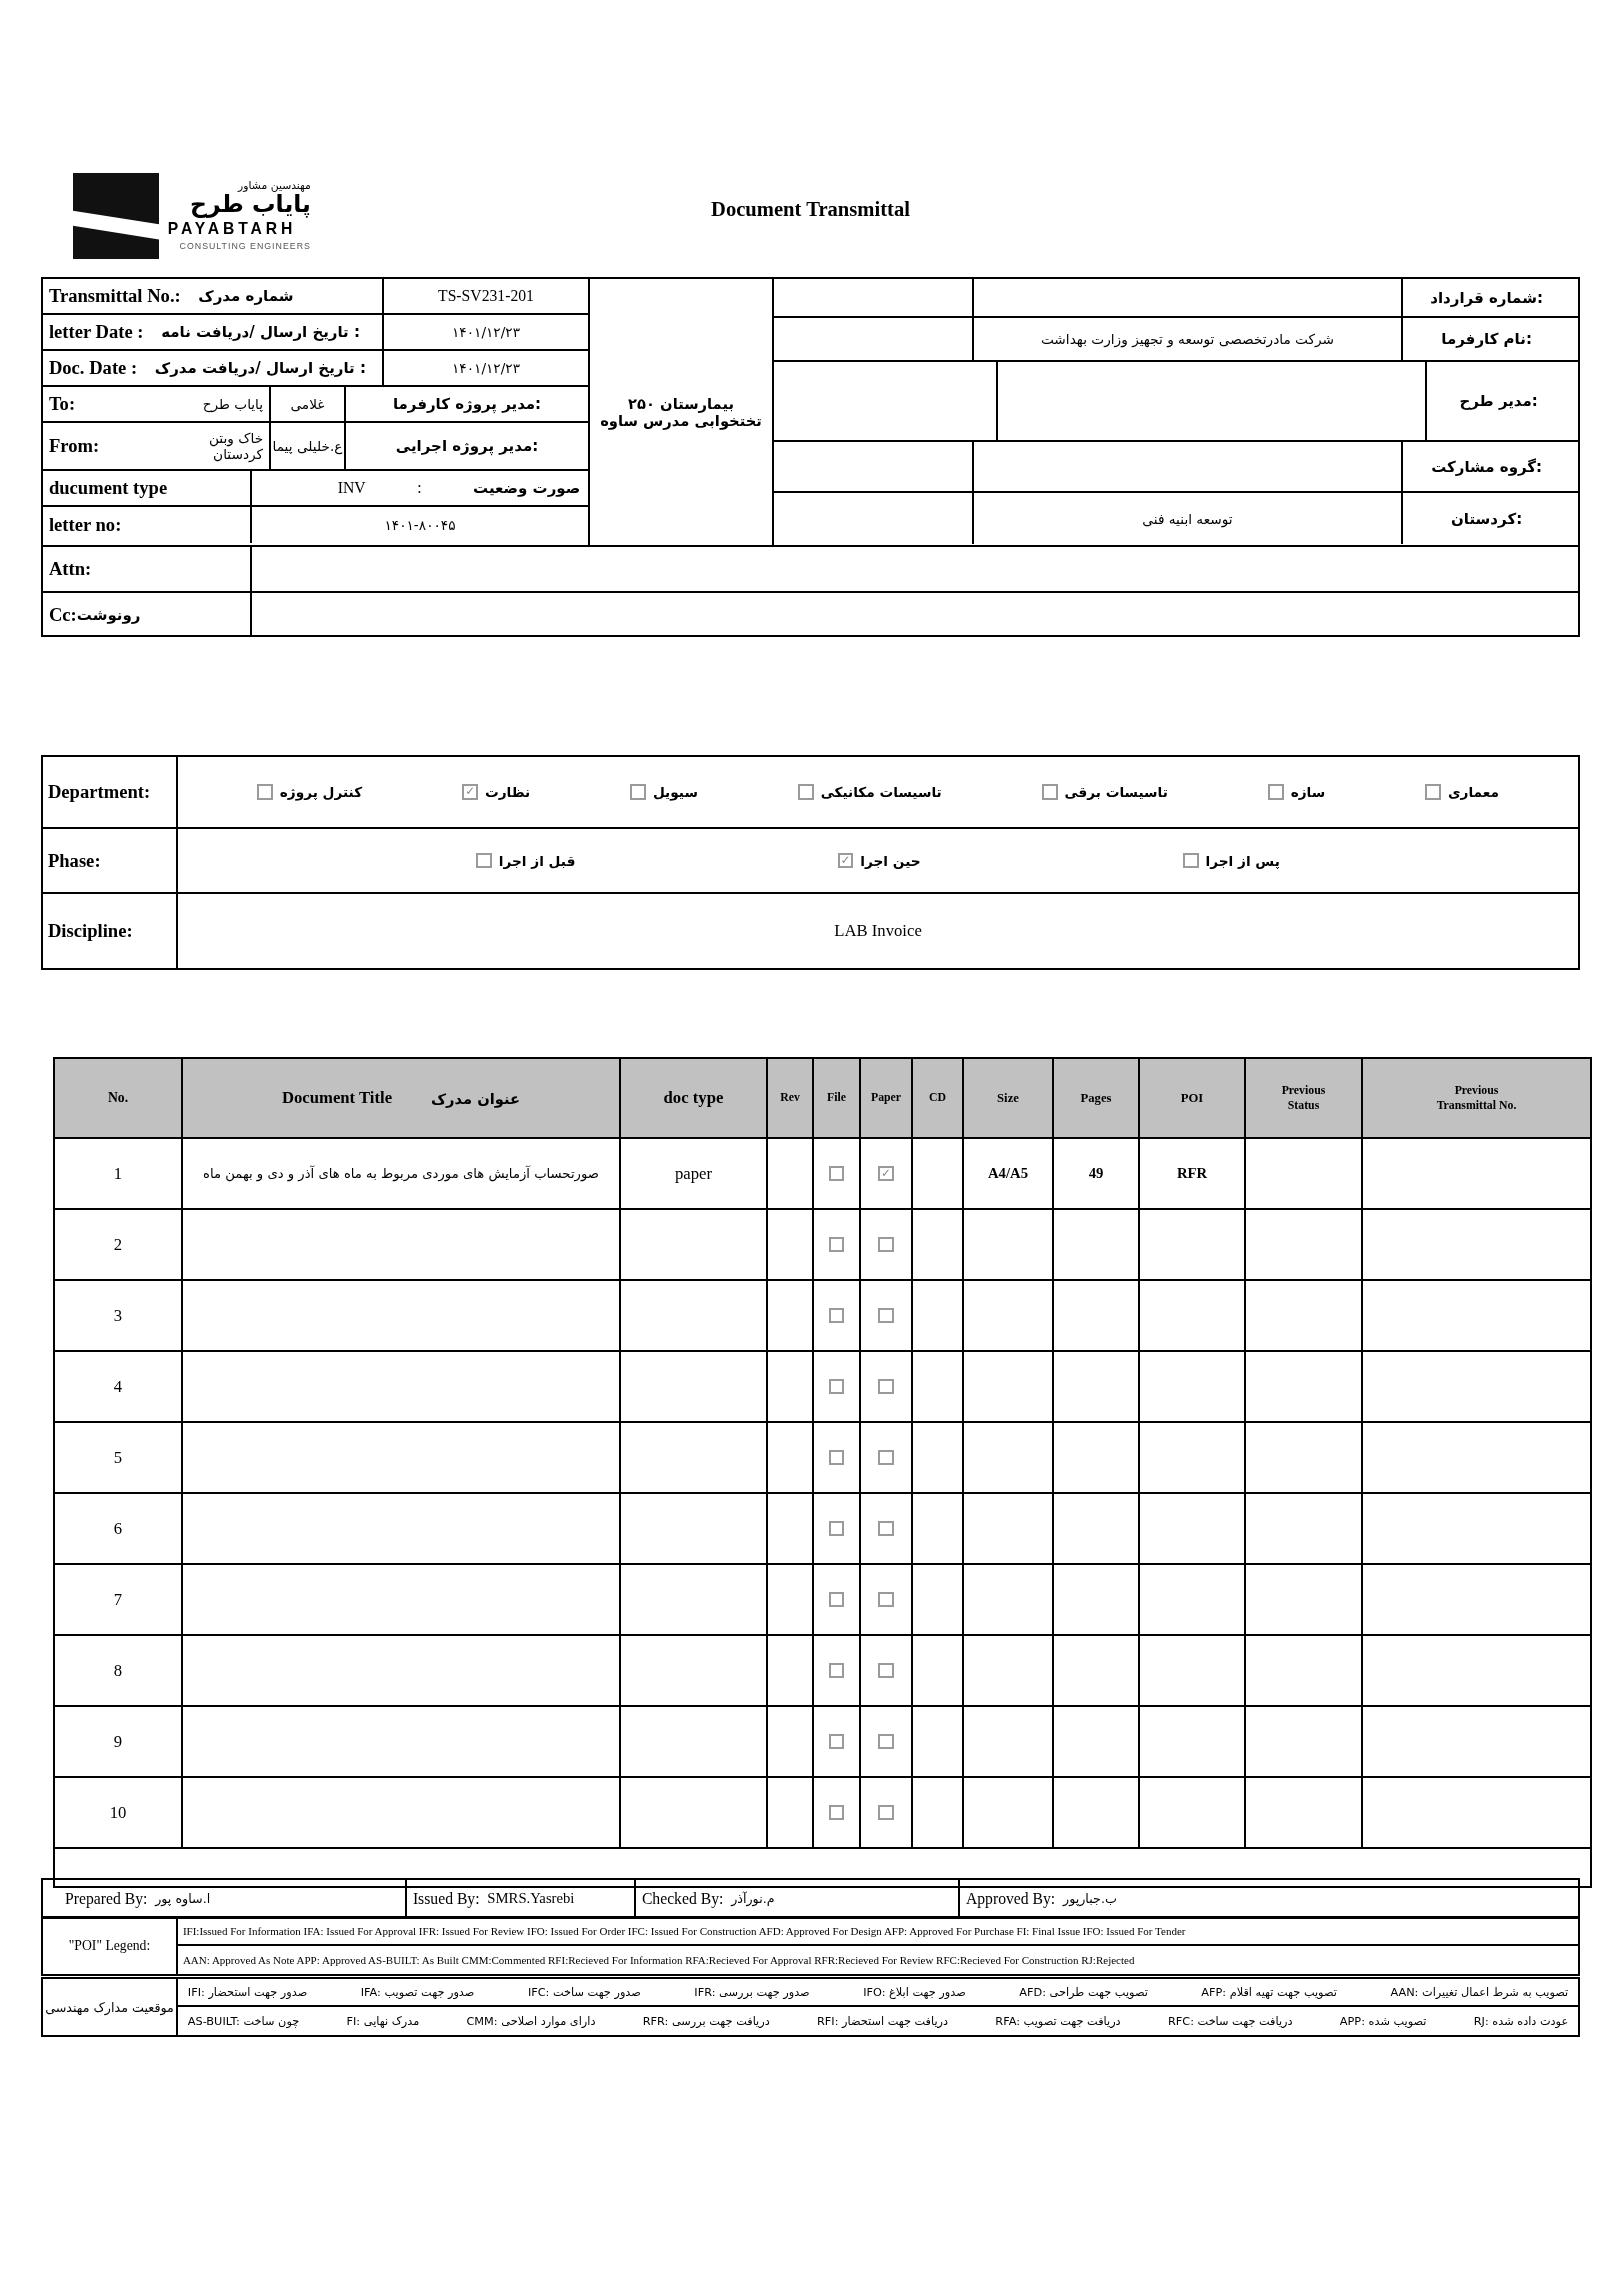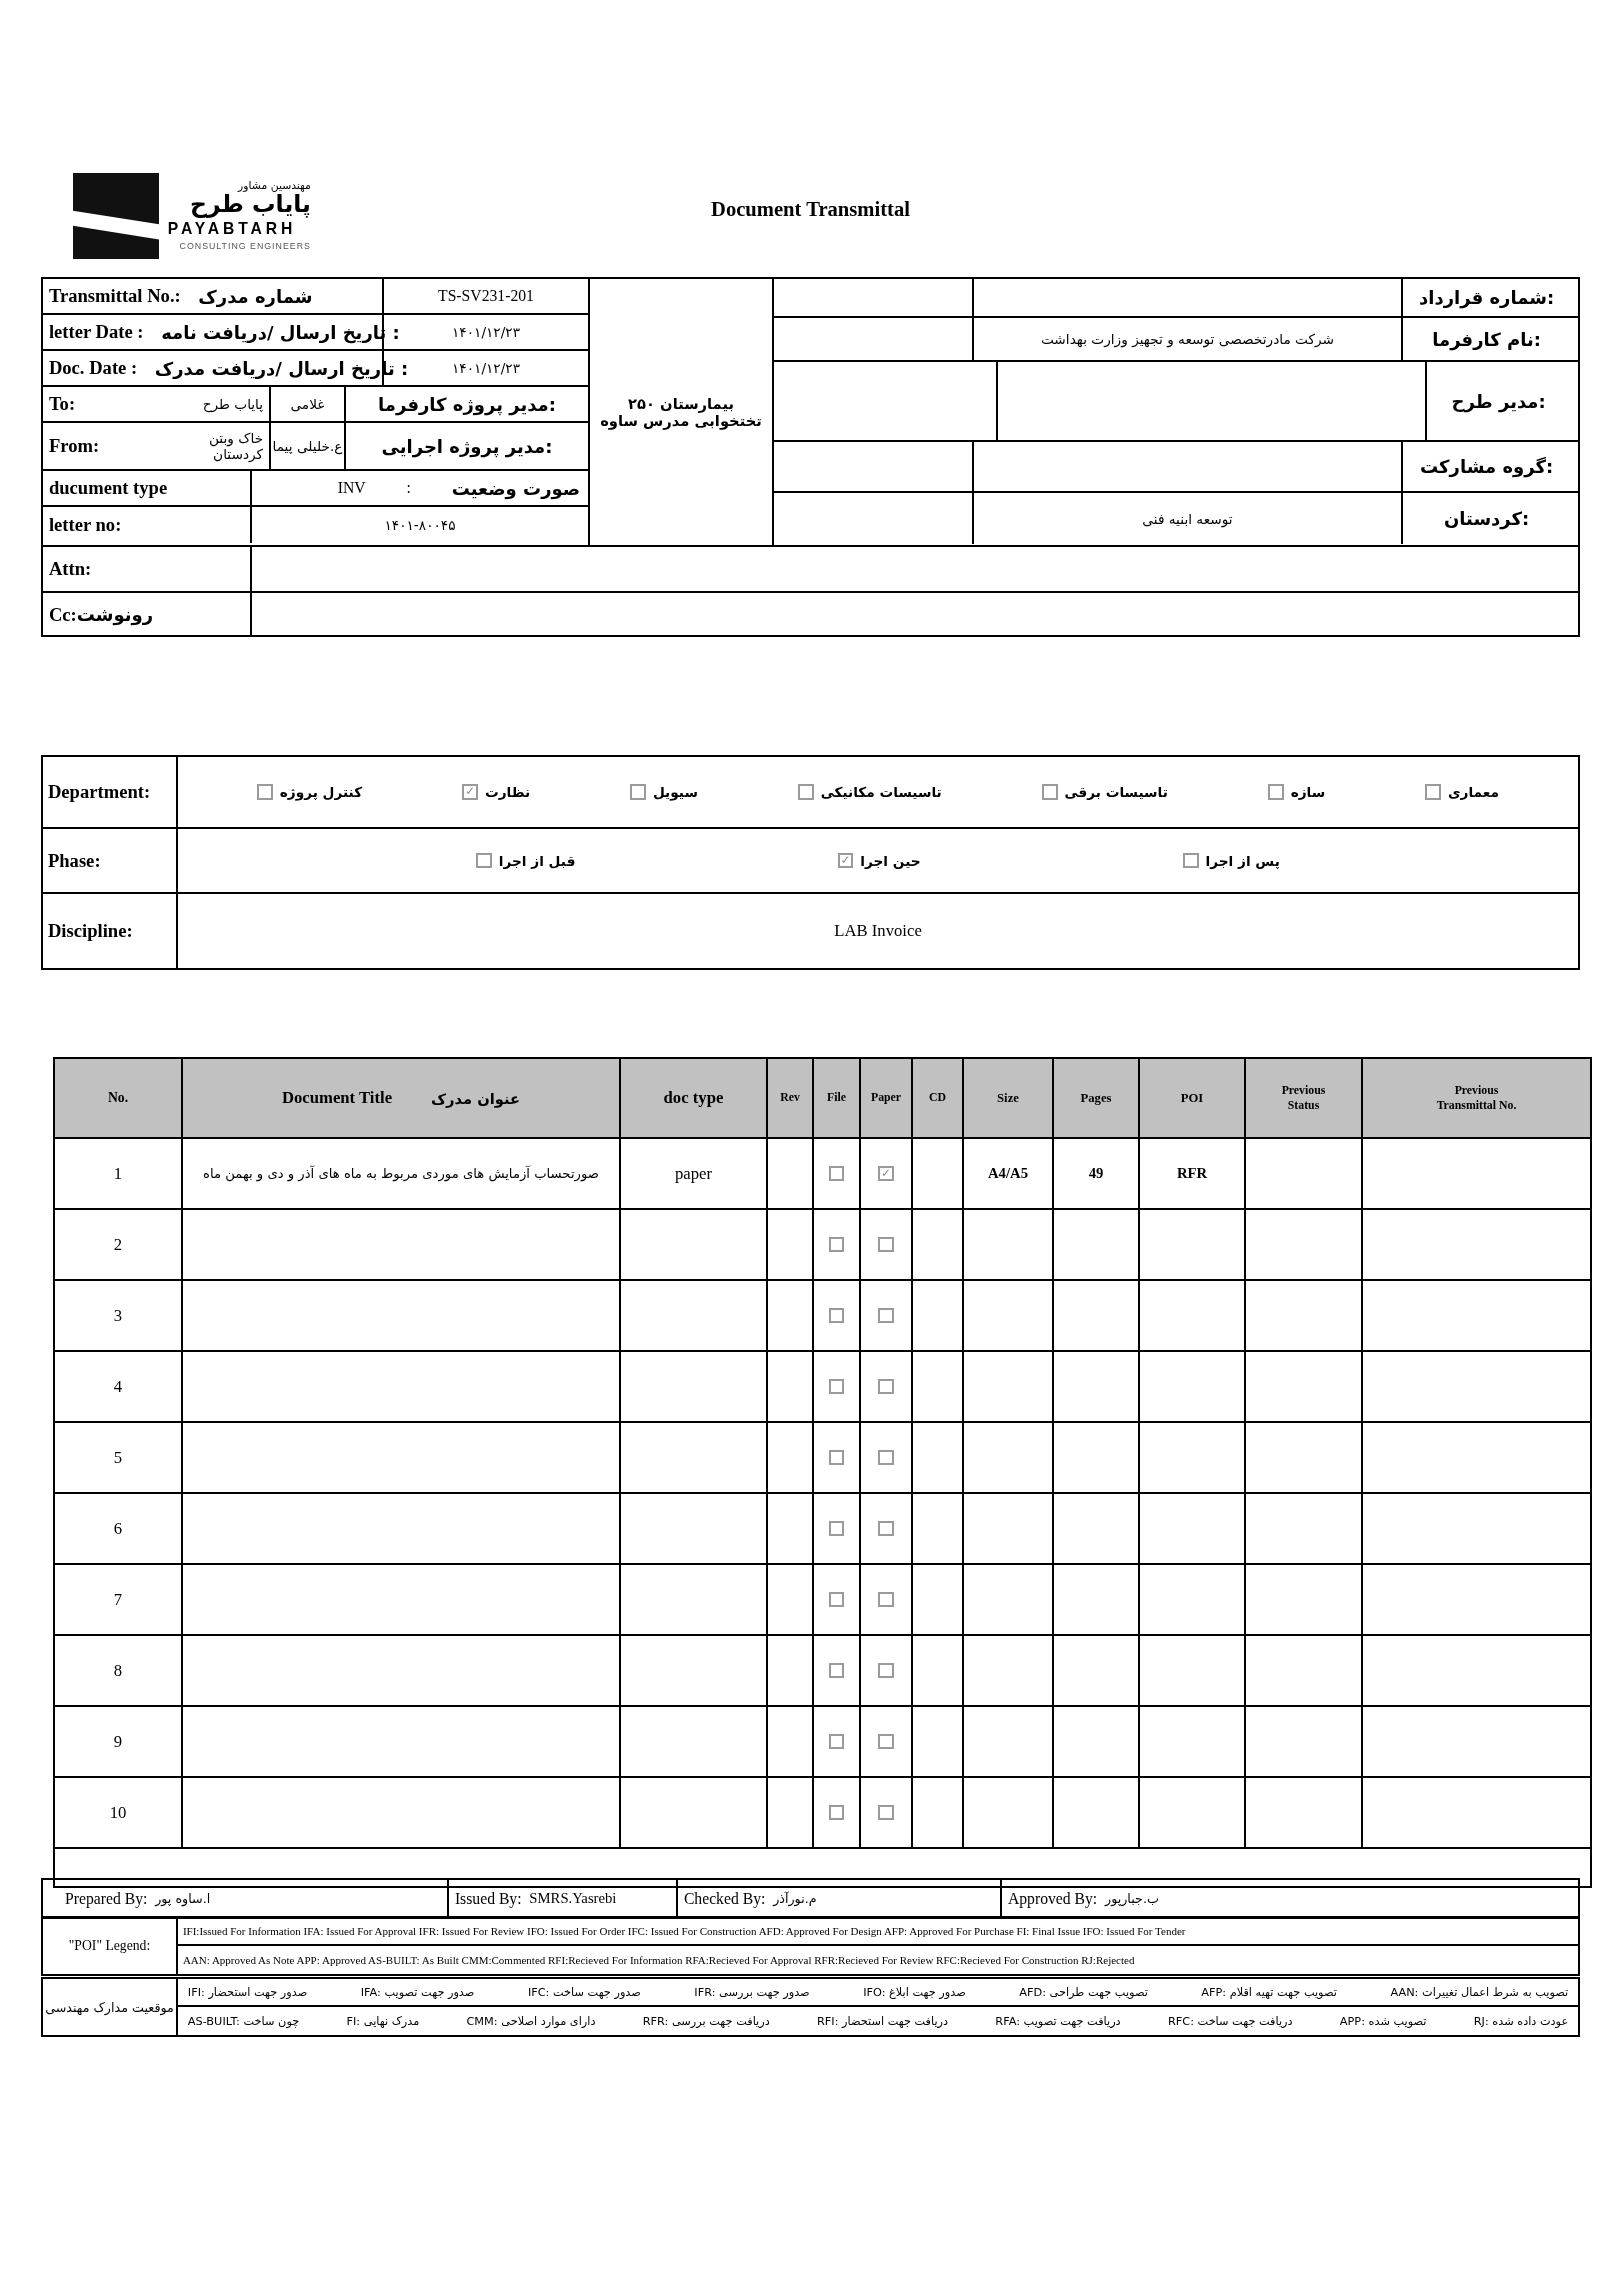--- a/index.html
+++ b/index.html
@@ -22,21 +22,21 @@
   .fa{font-family:"DejaVu Sans",sans-serif;}
 
   
   .top-table{position:absolute;left:41px;top:277px;width:1539px;height:360px;border:2.9px solid #000;box-sizing:border-box;}
   .tt-main{display:flex;height:266px;}
   .tt-left{width:547px;box-sizing:border-box;border-right:2px solid #000;display:flex;flex-direction:column;}
   .tt-row{display:flex;box-sizing:border-box;border-bottom:2px solid #000;}
   .tt-lbl{width:341px;box-sizing:border-box;border-right:2px solid #000;display:flex;align-items:center;gap:17.6px;padding:0 5.9px;}
   .tt-val{flex:1;display:flex;align-items:center;justify-content:center;}
   .en-lbl{font-size:18.6px;font-weight:bold;white-space:nowrap;}
-  .fa-lbl{font-family:"DejaVu Sans",sans-serif;font-size:18px;font-weight:bold;white-space:nowrap;}
+  .fa-lbl{font-family:"DejaVu Sans",sans-serif;font-size:15px;font-weight:bold;white-space:nowrap;}
   .val-txt{font-size:15.7px;}
   .fa-val{font-family:"DejaVu Sans",sans-serif;font-size:13.7px;}
   .tt-c1{width:228px;box-sizing:border-box;border-right:2px solid #000;display:flex;align-items:center;justify-content:space-between;padding:0 5.9px;}
   .tt-c2{width:75px;box-sizing:border-box;border-right:2px solid #000;display:flex;align-items:center;justify-content:center;}
   .tt-c3{flex:1;display:flex;align-items:center;justify-content:center;}
   .tt-lbl2{width:209px;box-sizing:border-box;border-right:2px solid #000;display:flex;align-items:center;padding:0 5.9px;}
   .tt-val2{flex:1;display:flex;align-items:center;justify-content:space-between;padding:0 7.8px;}
   .tt-mid{width:184px;box-sizing:border-box;border-right:2px solid #000;display:flex;align-items:center;justify-content:center;text-align:center;padding:0 9.8px;}
   .tt-right{flex:1;display:flex;flex-direction:column;}
   .rt-row{display:flex;box-sizing:border-box;border-bottom:2px solid #000;}
@@ -77,21 +77,21 @@
   .cell-txt{font-size:16.7px;}
   .cell-b{font-size:14.7px;font-weight:bold;}
   .title-cell{font-family:"DejaVu Sans",sans-serif;font-size:13.2px;line-height:2.1;padding:0 7.8px;direction:rtl;}
 
   
   .sig-row{position:absolute;left:41px;top:1878px;width:1539px;height:41px;border:2.9px solid #000;box-sizing:border-box;display:flex;}
   .sig-cell{box-sizing:border-box;border-right:2px solid #000;display:flex;align-items:center;gap:7.8px;padding:0 5.9px;}
   .sig-cell:last-child{border-right:none;}
   .sig-en{font-size:15.7px;white-space:nowrap;}
   .sig-fa{font-family:"DejaVu Sans",sans-serif;font-size:12.7px;}
-  .s1{width:406px;padding-left:22px;} .s2{width:229px;} .s3{width:324px;} .s4{flex:1;}
+  .s1{width:364px;padding-left:22px;} .s2{width:229px;} .s3{width:324px;} .s4{flex:1;}
 
   
   .legend{position:absolute;left:41px;width:1539px;border:2.9px solid #000;box-sizing:border-box;display:flex;}
   .legend-en{top:1916px;}
   .legend-fa{top:1977px;}
   .lg-lbl{width:135px;box-sizing:border-box;border-right:2px solid #000;display:flex;align-items:center;justify-content:center;text-align:center;font-size:13.7px;}
   .lg-body{flex:1;display:flex;flex-direction:column;}
   .lg-line{height:28px;box-sizing:border-box;border-bottom:2px solid #000;display:flex;align-items:center;padding:0 4.9px;font-size:11px;font-family:"Liberation Serif",serif;}
   .lg-line:last-child{border-bottom:none;}
   .lg-line-fa{direction:rtl;justify-content:space-between;font-family:"DejaVu Sans",sans-serif;font-size:11.3px;padding:0 9.8px;}

